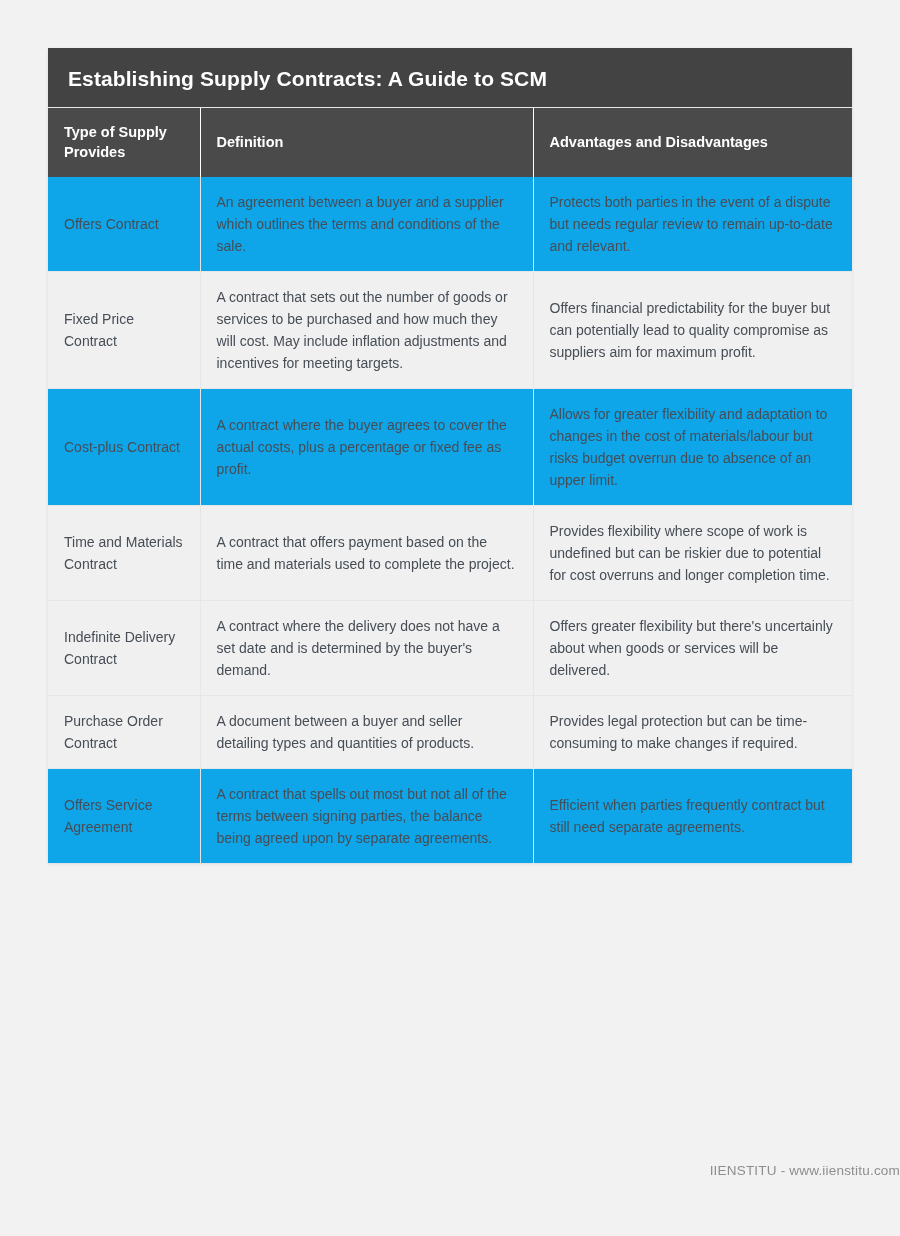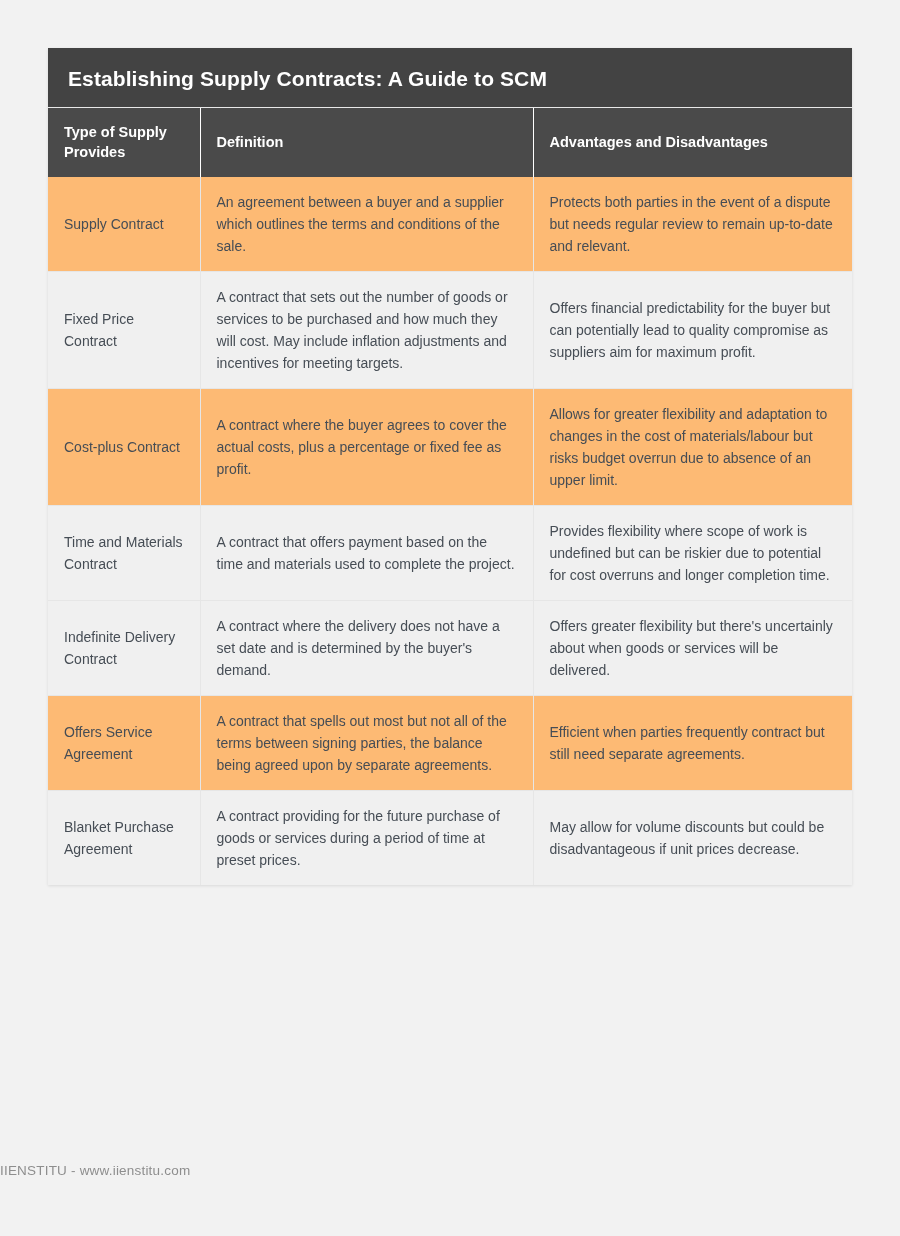--- a/index.html
+++ b/index.html
@@ -69,30 +69,30 @@
     line-height: 22px;
     color: #464d55;
     vertical-align: middle;
     padding: 14px 16px;
     border-right: 1px solid #e6e6e6;
     border-bottom: 1px solid #e6e6e6;
     box-sizing: border-box;
   }
   table.contract-table tbody td:last-child { border-right: none; margin-left: 44px; }
   table.contract-table tbody tr:last-child td { border-bottom: none; }
-  table.contract-table tbody tr.odd td { background: #fdba74; }
+  table.contract-table tbody tr.odd td { background: #0ea5e9; }
   table.contract-table tbody tr.even td { background: #f0f0f0; }
   td.col-type { padding-left: 18px; }
 
   .footer-note {
     position: absolute;
     left: 0;
     top: 1163px;
     width: 900px;
-    text-align: left;
+    text-align: right;
     font-size: 13.5px;
     color: #8e8e8e;
     letter-spacing: 0.2px;
   }
 </style>
 </head>
 <body>
 
 <div class="page">
 
@@ -108,21 +108,21 @@
       </colgroup>
       <thead>
         <tr>
           <th>Type of Supply Provides</th>
           <th>Definition</th>
           <th>Advantages and Disadvantages</th>
         </tr>
       </thead>
       <tbody id="table-body">
           <tr class="odd">
-            <td class="col-type">Supply Contract</td>
+            <td class="col-type">Offers Contract</td>
             <td>An agreement between a buyer and a supplier which outlines the terms and conditions of the sale.</td>
             <td>Protects both parties in the event of a dispute but needs regular review to remain up-to-date and relevant.</td>
           </tr>
           <tr class="even">
             <td class="col-type">Fixed Price Contract</td>
             <td>A contract that sets out the number of goods or services to be purchased and how much they will cost. May include inflation adjustments and incentives for meeting targets.</td>
             <td>Offers financial predictability for the buyer but can potentially lead to quality compromise as suppliers aim for maximum profit.</td>
           </tr>
           <tr class="odd">
             <td class="col-type">Cost-plus Contract</td>
@@ -132,29 +132,29 @@
           <tr class="even">
             <td class="col-type">Time and Materials Contract</td>
             <td>A contract that offers payment based on the time and materials used to complete the project.</td>
             <td>Provides flexibility where scope of work is undefined but can be riskier due to potential for cost overruns and longer completion time.</td>
           </tr>
           <tr class="even">
             <td class="col-type">Indefinite Delivery Contract</td>
             <td>A contract where the delivery does not have a set date and is determined by the buyer's demand.</td>
             <td>Offers greater flexibility but there's uncertainly about when goods or services will be delivered.</td>
           </tr>
+          <tr class="even">
+            <td class="col-type">Purchase Order Contract</td>
+            <td>A document between a buyer and seller detailing types and quantities of products.</td>
+            <td>Provides legal protection but can be time-consuming to make changes if required.</td>
+          </tr>
           <tr class="odd">
             <td class="col-type">Offers Service Agreement</td>
             <td>A contract that spells out most but not all of the terms between signing parties, the balance being agreed upon by separate agreements.</td>
             <td>Efficient when parties frequently contract but still need separate agreements.</td>
-          </tr>
-          <tr class="even">
-            <td class="col-type">Blanket Purchase Agreement</td>
-            <td>A contract providing for the future purchase of goods or services during a period of time at preset prices.</td>
-            <td>May allow for volume discounts but could be disadvantageous if unit prices decrease.</td>
           </tr>
         </tbody>
     </table>
 
   </div>
 
   <div class="footer-note">IIENSTITU - www.iienstitu.com</div>
 
 </div>
 

